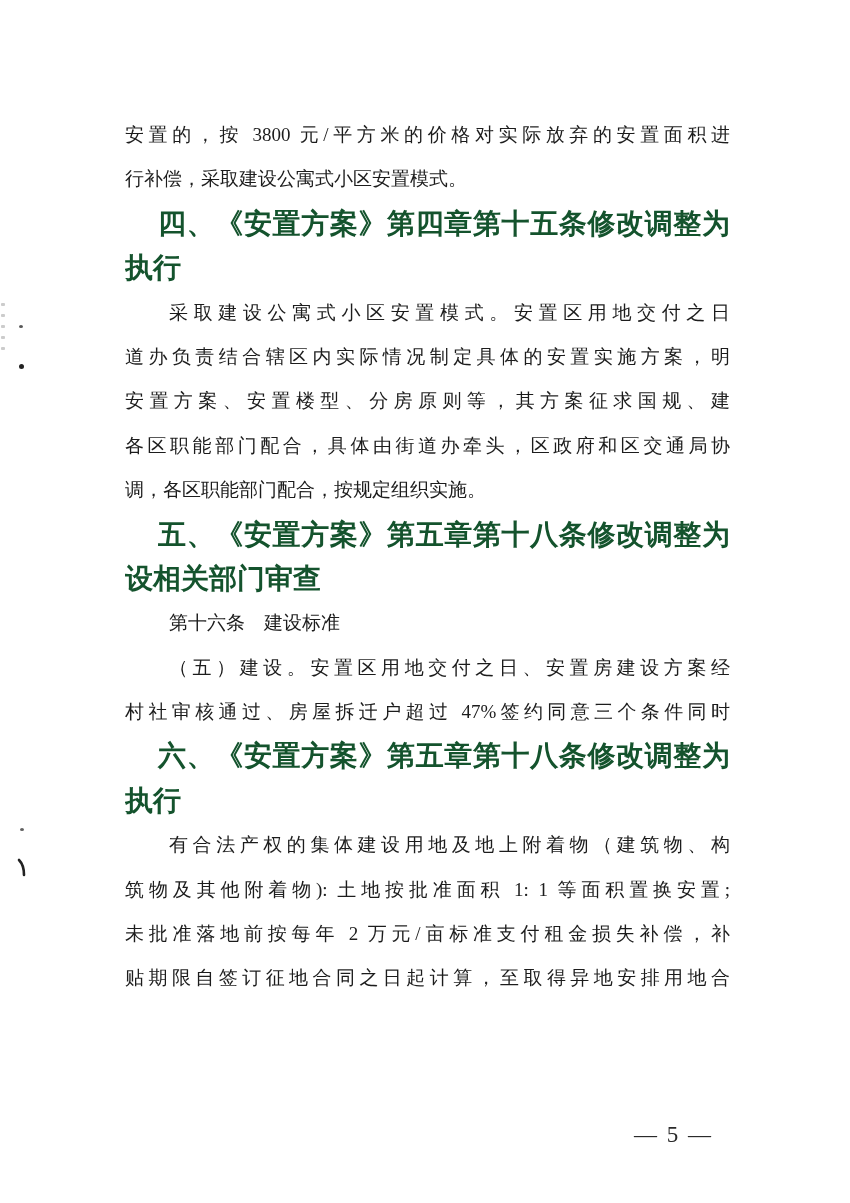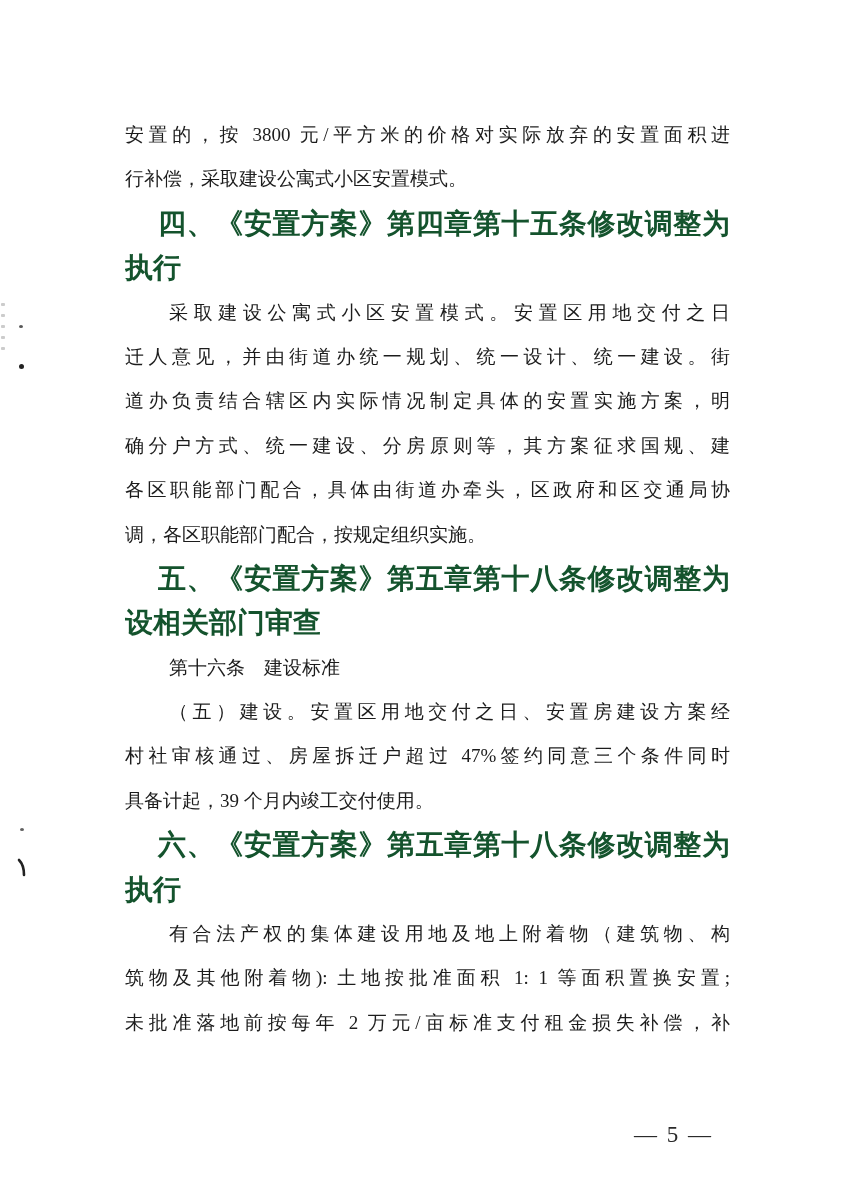--- a/index.html
+++ b/index.html
@@ -86,36 +86,35 @@
 <body>
 
 <div class="sheet">
 
   <div class="text-col">
     <div class="line body fill">安置的，按 3800 元/平方米的价格对实际放弃的安置面积进</div>
     <div class="line body end">行补偿，采取建设公寓式小区安置模式。</div>
     <div class="line h indent fill">四、《安置方案》第四章第十五条修改调整为下列内容</div>
     <div class="line h end">执行</div>
     <div class="line body indent fill">采取建设公寓式小区安置模式。安置区用地交付之日</div>
-    <div class="line body fill">迁人意见，并由街道办统一规划、统一设计、统一建设。街</div>
     <div class="line body fill">道办负责结合辖区内实际情况制定具体的安置实施方案，明</div>
-    <div class="line body fill">确分户方式、统一建设、分房原则等，其方案征求国规、建</div>
+    <div class="line body fill">安置方案、安置楼型、分房原则等，其方案征求国规、建</div>
     <div class="line body fill">各区职能部门配合，具体由街道办牵头，区政府和区交通局协</div>
     <div class="line body end">调，各区职能部门配合，按规定组织实施。</div>
     <div class="line h indent fill">五、《安置方案》第五章第十八条修改调整为下列内容</div>
     <div class="line h end">设相关部门审查</div>
     <div class="line body indent end">第十六条　建设标准</div>
     <div class="line body indent fill">（五）建设。安置区用地交付之日、安置房建设方案经</div>
     <div class="line body fill">村社审核通过、房屋拆迁户超过 47%签约同意三个条件同时</div>
-    <div class="line body end">具备计起，39 个月内竣工交付使用。</div>
     <div class="line h indent fill">六、《安置方案》第五章第十八条修改调整为下列内容</div>
     <div class="line h end">执行</div>
     <div class="line body indent fill">有合法产权的集体建设用地及地上附着物（建筑物、构</div>
     <div class="line body fill">筑物及其他附着物): 土地按批准面积 1: 1 等面积置换安置;</div>
     <div class="line body fill">未批准落地前按每年 2 万元/亩标准支付租金损失补偿，补</div>
+    <div class="line body fill">贴期限自签订征地合同之日起计算，至取得异地安排用地合</div>
   </div>
 
   <div class="pagenum">— 5 —</div>
 
   <div class="artifact dot dot-a"></div>
   <div class="artifact dot dot-b"></div>
   <div class="artifact dot dot-c"></div>
   <div class="artifact curve-mark">
     <svg width="10" height="20" viewBox="0 0 10 20" aria-hidden="true">
       <path d="M2,2 Q7,7 7,17" stroke="#222" stroke-width="2.6" fill="none" stroke-linecap="round"></path>

